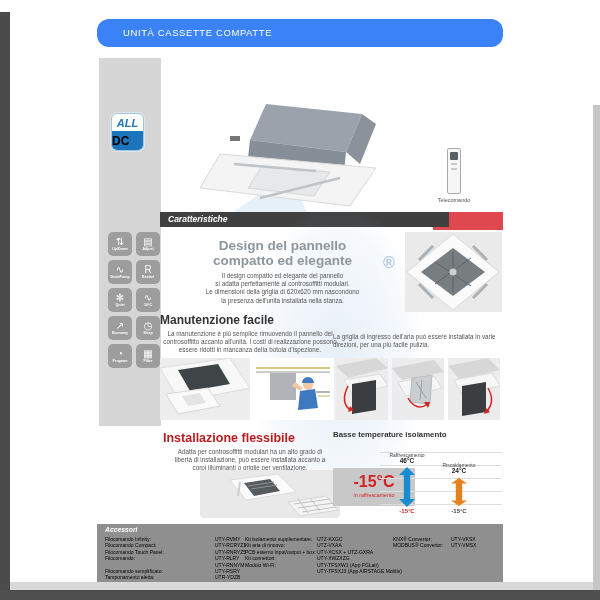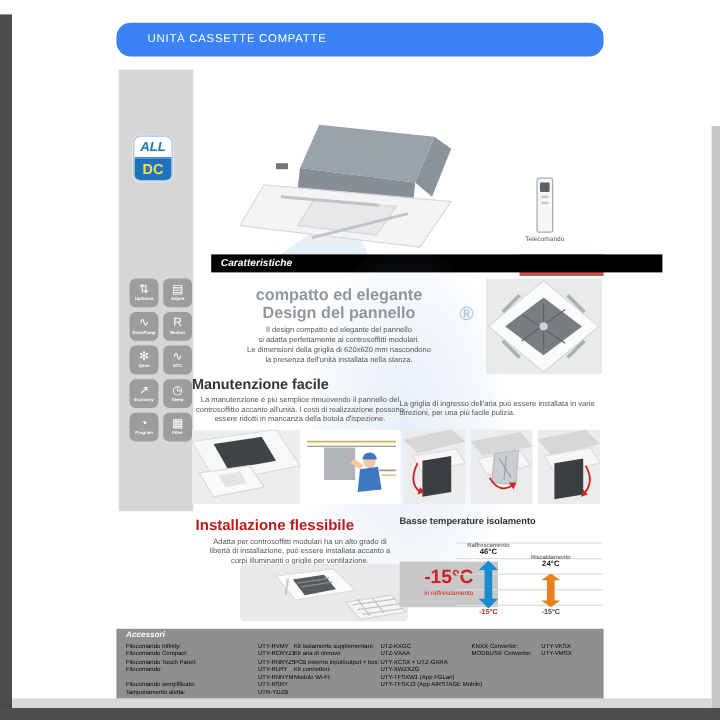--- a/index.html
+++ b/index.html
@@ -16,22 +16,22 @@
   
   .green-bar { left:97px; top:19px; width:406px; height:28px; background:#3b82f6;
                color:#fff; font-size:9.5px; letter-spacing:.6px; line-height:28px; padding-left:26px;border-radius:12px; }
 
   
   .side-panel { left:99px; top:58px; width:62px; height:368px; background:#d6d6d6; }
   .badge { left:111px; top:76px; width:33px; height:38px; background:#fff; border:1px solid #9fc6e2;
            border-radius:6px; overflow:hidden; box-shadow:0 0 0 1px #e4e4e4;margin-top:37px; }
   .badge-top { height:18px; color:#1c75bc; font-weight:bold; font-style:italic; font-size:11px;
                text-align:center; line-height:18px; border-bottom:1.5px solid #1c75bc; }
-  .badge-bottom { height:19px; background:#1c75bc; color:#fde047; font-weight:bold; font-size:12px;
-                  text-align:center; line-height:18px; }
+  .badge-bottom { height:19px; background:#1c75bc; color:#000000; font-weight:bold; font-size:12px;
+                  line-height:18px; }
 
   .features { left:108px; top:232px; width:54px; display:grid; grid-template-columns:24px 24px; gap:4px; }
   .feat { width:24px; height:24px; background:#9d9d9d; border-radius:5px; color:#fff;
           display:flex; flex-direction:column; align-items:center; justify-content:center; overflow:hidden; }
   .feat .glyph { font-size:10px; line-height:11px; }
   .feat .flabel { font-size:3.6px; line-height:5px; font-weight:bold; white-space:nowrap; }
 
   
   .model-title { left:160px; top:60px; width:343px; text-align:center; font-weight:bold;
                  font-size:13.5px; line-height:17px; color:#111; }
@@ -40,21 +40,21 @@
   .product { left:200px; top:94px; }
   .airflow { left:228px; top:172px; width:80px; height:44px;
              background:rgba(160,200,235,.28); clip-path:polygon(78% 0, 0 100%, 100% 100%); }
   .remote { left:447px; top:148px; width:14px; height:46px; background:#f6f6f6;
             border:1px solid #ababab; border-radius:2px; }
   .remote .rscreen { margin:3px auto 0; width:8px; height:8px; background:#5a6165; border-radius:1px; }
   .remote .rbtn { margin:3px auto 0; width:6px; height:2px; background:#c9c9c9; }
   .remote-label { left:422px; top:197px; width:64px; text-align:center; font-size:5.5px; color:#555; }
 
   
-  .red-bar { left:176px; top:212px; width:376px; height:15px; background:#000000; }
+  .red-bar { left:160px; top:212px; width:289px; height:15px; background:#404040; }
   .red-bar .bar-text { color:#fff; font-style:italic; font-weight:bold; font-size:8.5px; line-height:15px; padding-left:8px; display:block; }
   .red-accent { left:433px; top:212px; width:70px; height:18px; background:#e04850; }
 
   
   .wm-drop { left:250px; top:200px; width:175px; height:290px; pointer-events:none;
              background:radial-gradient(ellipse at 50% 55%, rgba(140,180,220,.22), rgba(140,180,220,.07) 58%, transparent 72%);
              border-radius:50% 50% 48% 52% / 62% 62% 38% 38%; }
   .wm-r { left:383px; top:254px; font-size:16px; color:rgba(110,155,200,.55); font-weight:bold; }
 
   
@@ -188,22 +188,22 @@
         <span class="glyph">◔</span>
         <span class="flabel">Program</span>
       </div>
     <div class="feat">
         <span class="glyph">▦</span>
         <span class="flabel">Filter</span>
       </div>
   </div>
 
   <div class="abs design-heading">
+    <div>Design del pannello</div>
     <div>compatto ed elegante</div>
-    <div>Design del pannello</div>
   </div>
   <div class="abs design-body body-text">
     <div>Il design compatto ed elegante del pannello</div>
     <div>si adatta perfettamente ai controsoffitti modulari.</div>
     <div>Le dimensioni della griglia di 620x620 mm nascondono</div>
     <div>la presenza dell'unità installata nella stanza.</div>
   </div>
 
   <svg class="abs design-photo" width="97" height="80" viewBox="0 0 97 80">
     <rect width="97" height="80" fill="#eaeaea"></rect>

